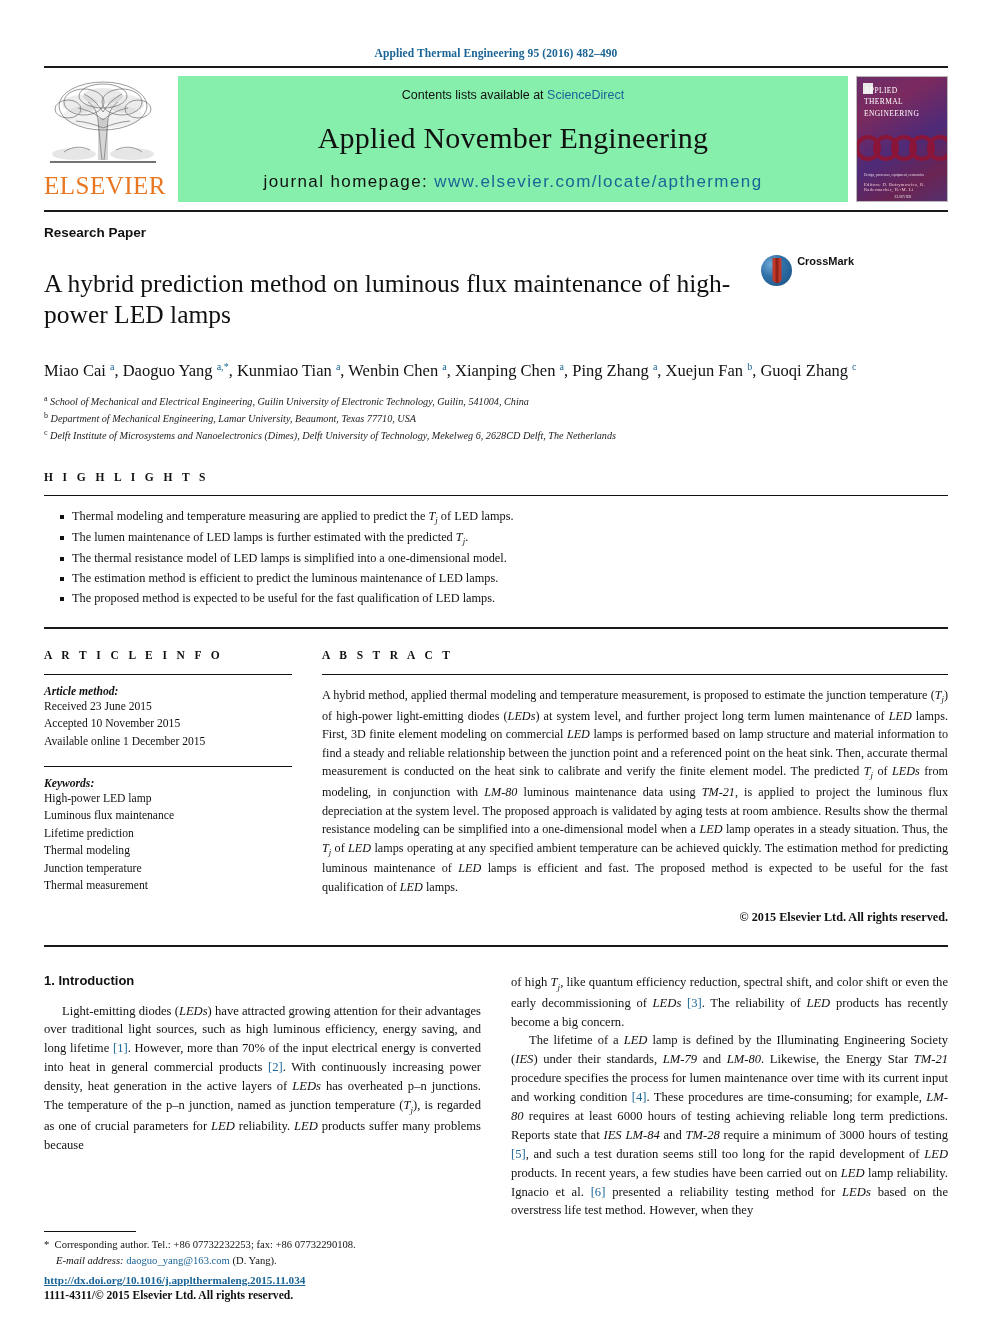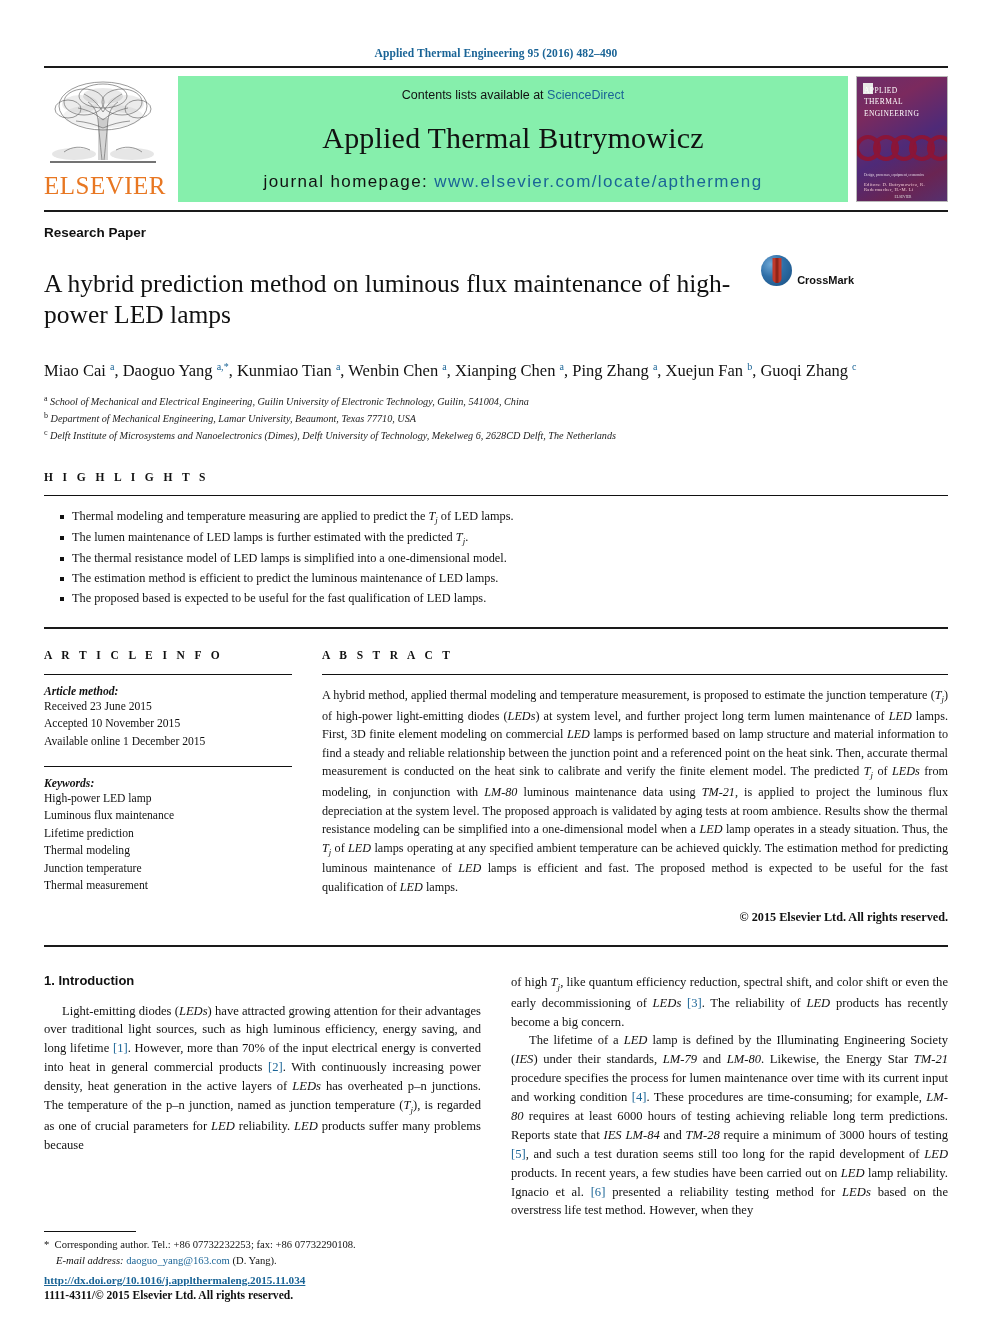--- a/index.html
+++ b/index.html
@@ -84,21 +84,21 @@
 
   .rule-dark { border-top: 2.4px solid #1a1a1a; margin-top: 8px; }
 
   
   .art-type { font-family:"Liberation Sans",sans-serif; font-size:13.5px; font-weight:bold; color:#111; margin: 13px 0 11px; }
   .title-row { display:flex; align-items:flex-start; }
   .title {
     font-size: 25.5px; line-height: 1.22; color:#111; flex: 1 1 auto; max-width: 700px;
     font-family:"Liberation Serif",serif; font-weight: normal;
   }
-  .crossmark { flex:0 0 110px; padding-top:4px; display:flex; align-items:flex-end; gap:5px; justify-content:flex-end; }
+  .crossmark { flex:0 0 110px; padding-top:4px; display:flex; align-items:flex-start; gap:5px; justify-content:flex-end; }
   .cm-badge { width:31px; height:31px; border-radius:50%;
      background: radial-gradient(circle at 32% 30%, #6fa8d6 0%, #2f6fa8 42%, #184f80 100%); position:relative; }
   .cm-badge::before { content:""; position:absolute; left:50%; top:3px; transform:translateX(-50%);
      width:9px; height:25px; background:#c0392b; border-radius: 0 0 5px 5px; }
   .cm-badge::after { content:""; position:absolute; left:50%; top:3px; transform:translateX(-50%);
      width:3px; height:25px; background:#8e2419; }
   .cm-text { font-family:"Liberation Sans",sans-serif; font-size:11px; font-weight:bold; color:#111; }
 
   .authors { font-size: 16.5px; line-height:1.42; margin-top: 12px; color:#111; }
   .authors sup { color:#1a6496; font-size:10px; }
@@ -198,21 +198,21 @@
           <line x1="6" y1="86" x2="112" y2="86" stroke="#444" stroke-width="1.4"></line>
         </svg>
       </div>
       <div class="elsevier-word">ELSEVIER</div>
     </div>
 
     <div class="journal-band">
       <div class="contents-line">
         <span>Contents lists available at </span><a href="#">ScienceDirect</a>
       </div>
-      <div class="journal-title">Applied Thermal Butrymowicz</div>
+      <div class="journal-title">Applied November Engineering</div>
       <div class="homepage-line">
         <span>journal homepage: </span><a href="#">www.elsevier.com/locate/apthermeng</a>
       </div>
     </div>
 
     <div class="cover-thumb">
       <div class="cover-elsbox"></div>
       <div class="cover-head">
         <div>APPLIED</div>
         <div>THERMAL</div>
@@ -252,21 +252,21 @@
     </div>
 
   <div class="hl-wrap">
     <div class="seclabel">H I G H L I G H T S</div>
     <div class="hl-rule"></div>
     <ul class="hl-list" id="hl-list">
         <li>Thermal modeling and temperature measuring are applied to predict the <em>T<sub>j</sub></em> of LED lamps.</li>
         <li>The lumen maintenance of LED lamps is further estimated with the predicted <em>T<sub>j</sub></em>.</li>
         <li>The thermal resistance model of LED lamps is simplified into a one-dimensional model.</li>
         <li>The estimation method is efficient to predict the luminous maintenance of LED lamps.</li>
-        <li>The proposed based is expected to be useful for the fast qualification of LED lamps.</li>
+        <li>The proposed method is expected to be useful for the fast qualification of LED lamps.</li>
       </ul>
   </div>
 
   <div class="dbl-rule"></div>
 
   <div class="info-abstract">
     <div class="col-info">
       <div class="seclabel">A R T I C L E    I N F O</div>
       <div class="info-rule"></div>
       <div class="ih">Article method:</div>

